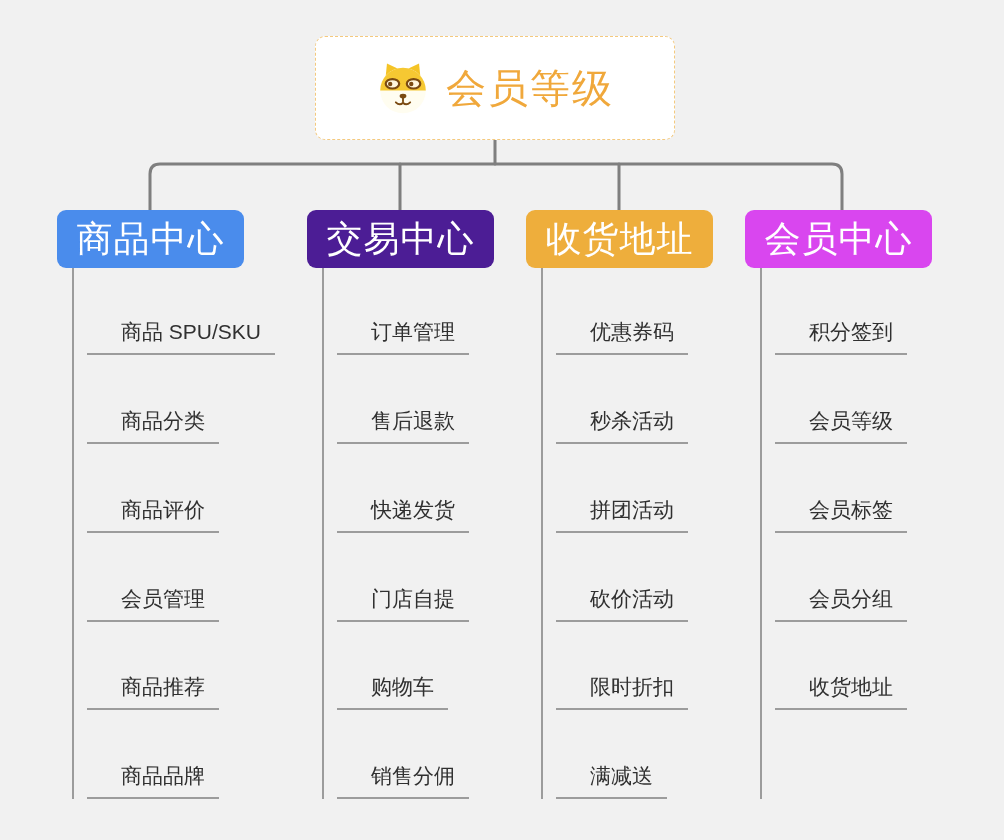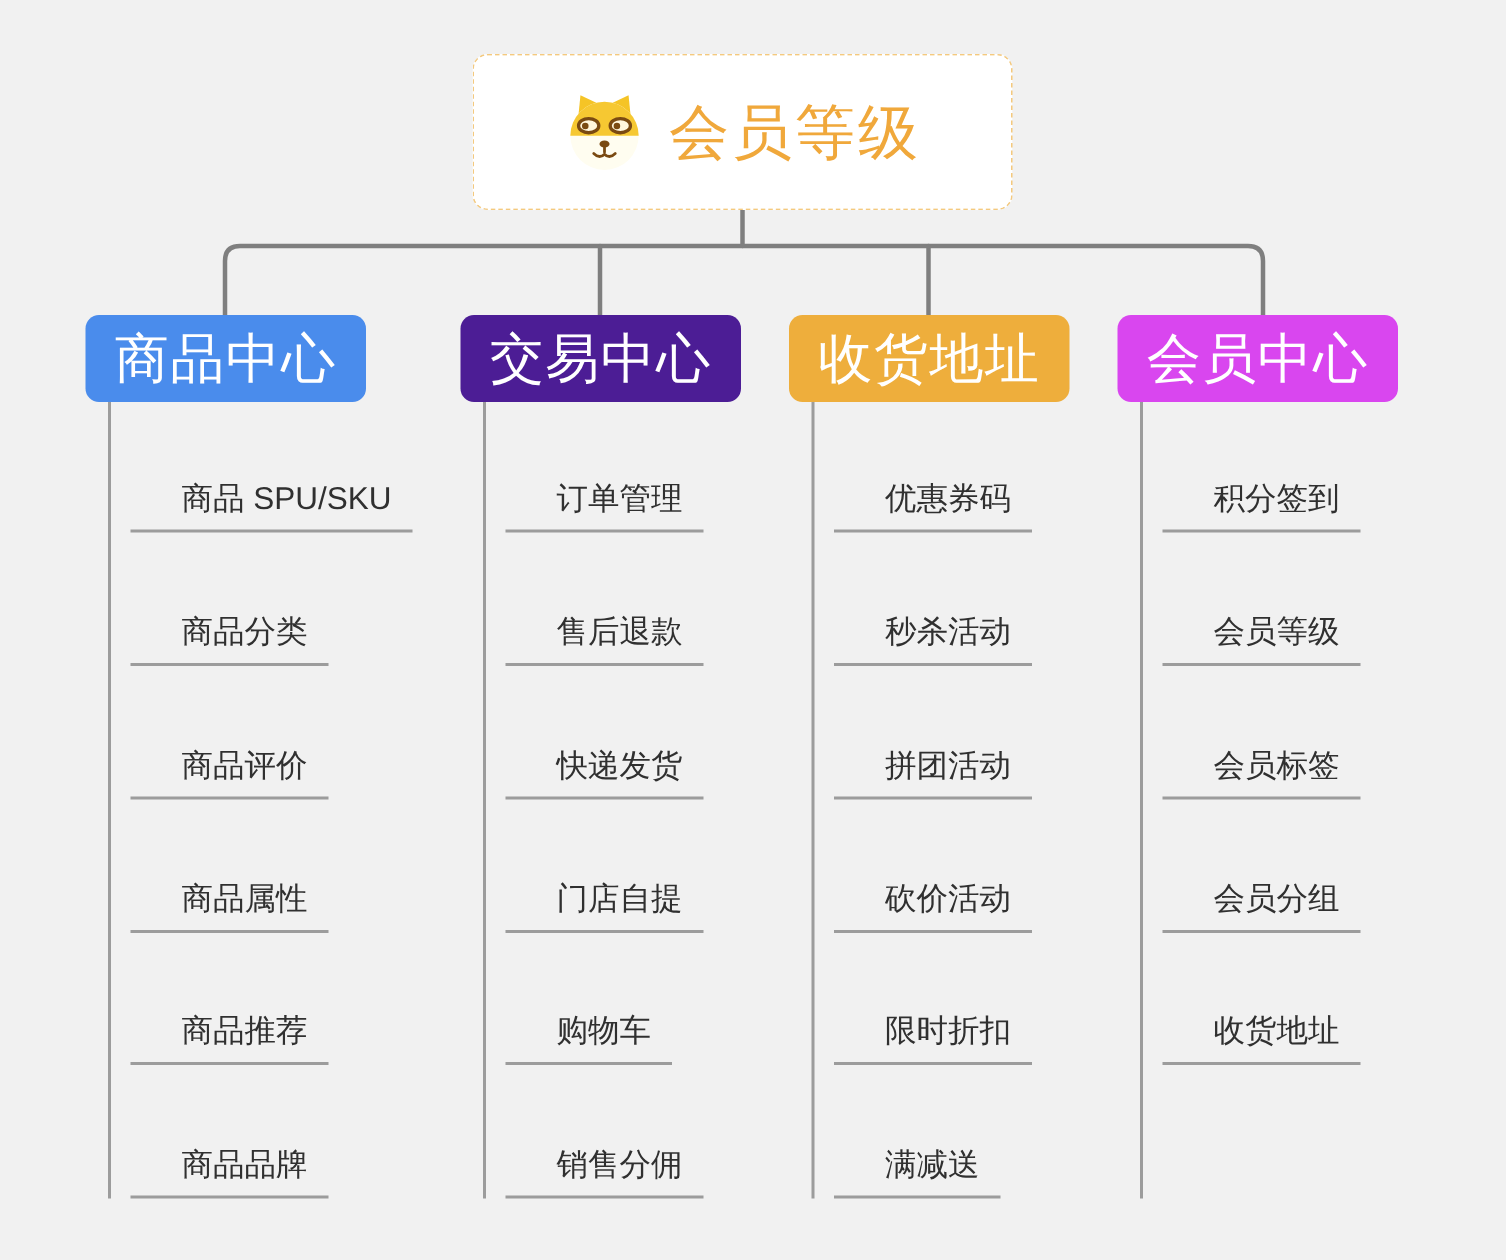--- a/index.html
+++ b/index.html
@@ -118,21 +118,21 @@
     <div class="subtopic">
           <span>商品 SPU/SKU</span>
         </div>
         <div class="subtopic">
           <span>商品分类</span>
         </div>
         <div class="subtopic">
           <span>商品评价</span>
         </div>
         <div class="subtopic">
-          <span>商品属性</span>
+          <span>会员管理</span>
         </div>
         <div class="subtopic">
           <span>商品推荐</span>
         </div>
         <div class="subtopic">
           <span>商品品牌</span>
         </div>
       </div>
 
     <div class="branch-node" style="left: 307px; background: #4c1d95;">

